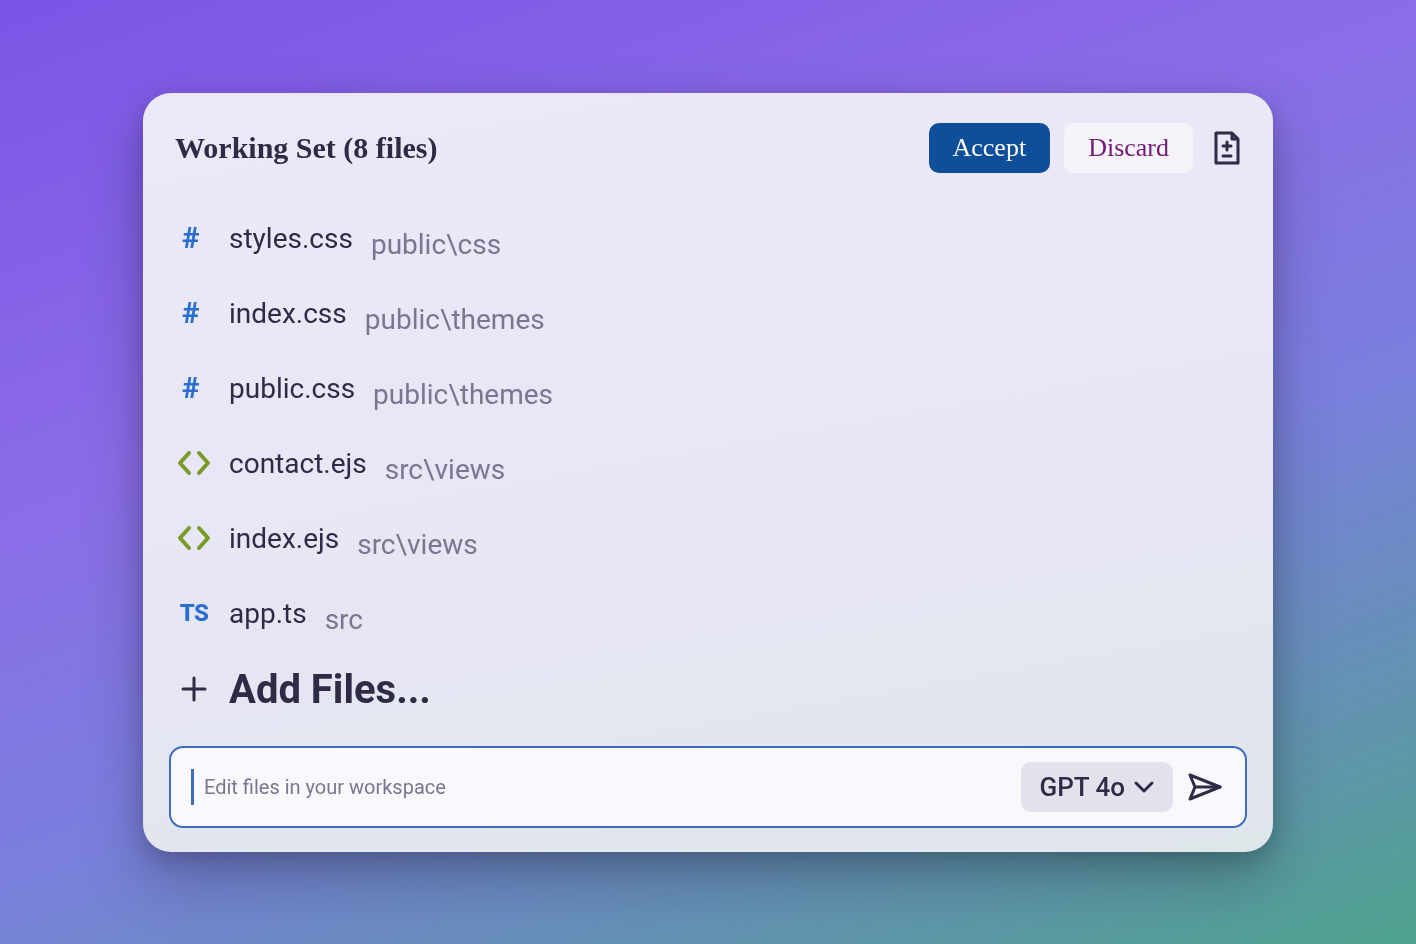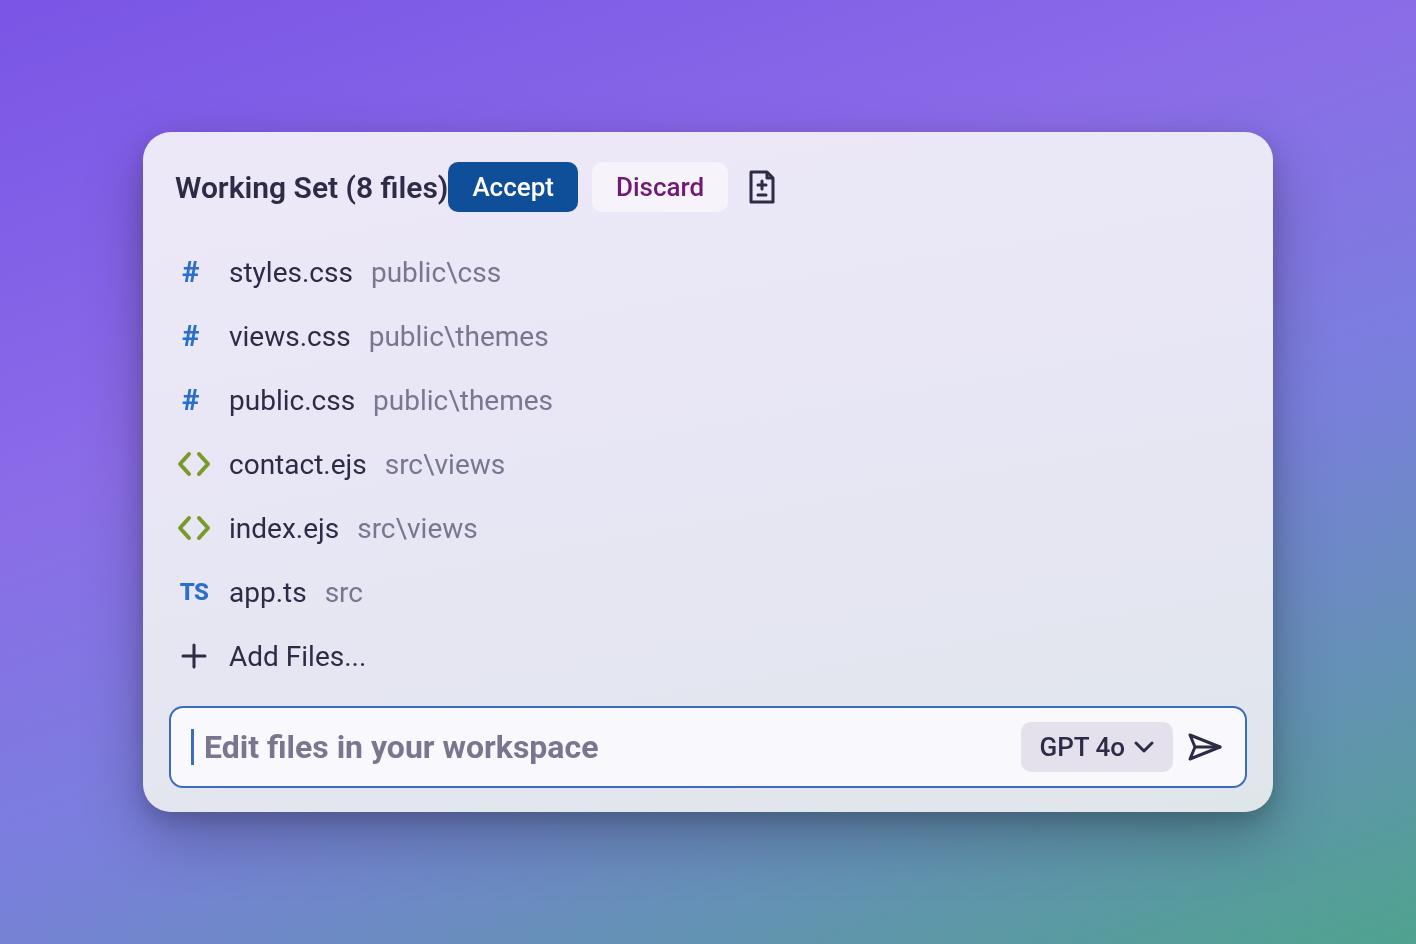--- a/index.html
+++ b/index.html
@@ -17,23 +17,24 @@
     width: 1130px;
     background: linear-gradient(170deg, #ede8f8 0%, #e6e6f3 60%, #dfe6ea 100%);
     border-radius: 28px;
     box-shadow: 0 25px 60px rgba(0,0,0,0.25), 0 8px 20px rgba(0,0,0,0.15);
     padding: 30px 26px 24px 26px;
     position: relative;
   }
   .header {
     display: flex;
     align-items: center;
-    justify-content: flex-start;
+    justify-content: space-between;
     margin-bottom: 28px;
     padding-left: 6px;
+    font-family: Liberation Serif, serif;
   }
   .title {
     font-size: 30px;
     font-weight: 600;
     color: #2d2b45;
   }
   .header-actions {
     display: flex;
     align-items: center;
     gap: 14px;
@@ -86,54 +87,54 @@
   }
   .file-name {
     font-size: 28px;
     font-weight: 400;
     color: #2d2b45;
   }
   .file-path {
     font-size: 28px;
     font-weight: 400;
     color: #7a7690;
+    margin-top: 12px;
   }
   .add-row {
     display: flex;
     align-items: center;
     gap: 18px;
     padding: 15px 8px;
     cursor: pointer;
   }
   .add-label {
-    font-size: 28px;
-    font-weight: 400;
+    font-size: 40px;
+    font-weight: 700;
     color: #2d2b45;
   }
   .input-bar {
     margin-top: 18px;
     display: flex;
     align-items: center;
     gap: 10px;
     background: #f9f8fc;
     border: 2.5px solid #3b6cc0;
     border-radius: 14px;
     padding: 14px 18px 14px 20px;
   }
   .input-caret {
     width: 3px;
     height: 36px;
     background: #3b6cc0;
     flex-shrink: 0;
   }
   .input-placeholder {
-    font-size: 32px;
+    font-size: 20px;
     color: #7a7690;
     flex: 1;
-    font-weight: bold;
   }
   .model-pill {
     display: flex;
     align-items: center;
     gap: 8px;
     background: #e4e1ec;
     padding: 10px 18px;
     border-radius: 10px;
     cursor: pointer;
     justify-content: center;
@@ -193,21 +194,21 @@
       <span class="file-name">styles.css</span>
       <span class="file-path">public\css</span>
     </div>
 
     <div class="file-row">
       <div class="file-icon">
         <svg width="30" height="30" viewBox="0 0 30 30">
             <text x="3" y="25" font-size="30" font-weight="800" fill="#2b6fce">#</text>
           </svg>
       </div>
-      <span class="file-name">views.css</span>
+      <span class="file-name">index.css</span>
       <span class="file-path">public\themes</span>
     </div>
 
     <div class="file-row">
       <div class="file-icon">
         <svg width="30" height="30" viewBox="0 0 30 30">
             <text x="3" y="25" font-size="30" font-weight="800" fill="#2b6fce">#</text>
           </svg>
       </div>
       <span class="file-name">public.css</span>

